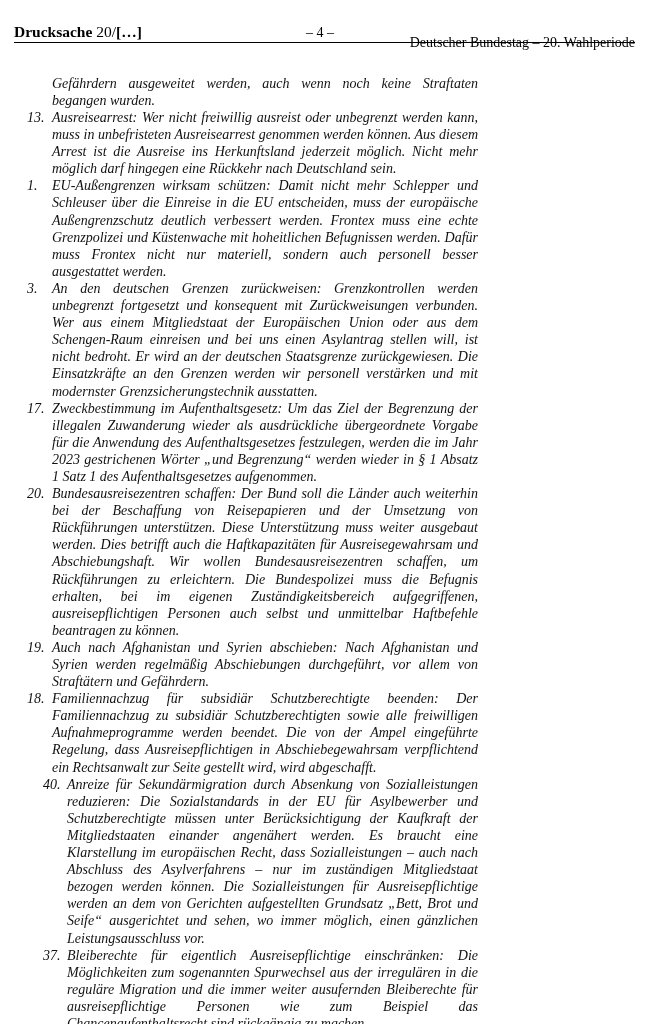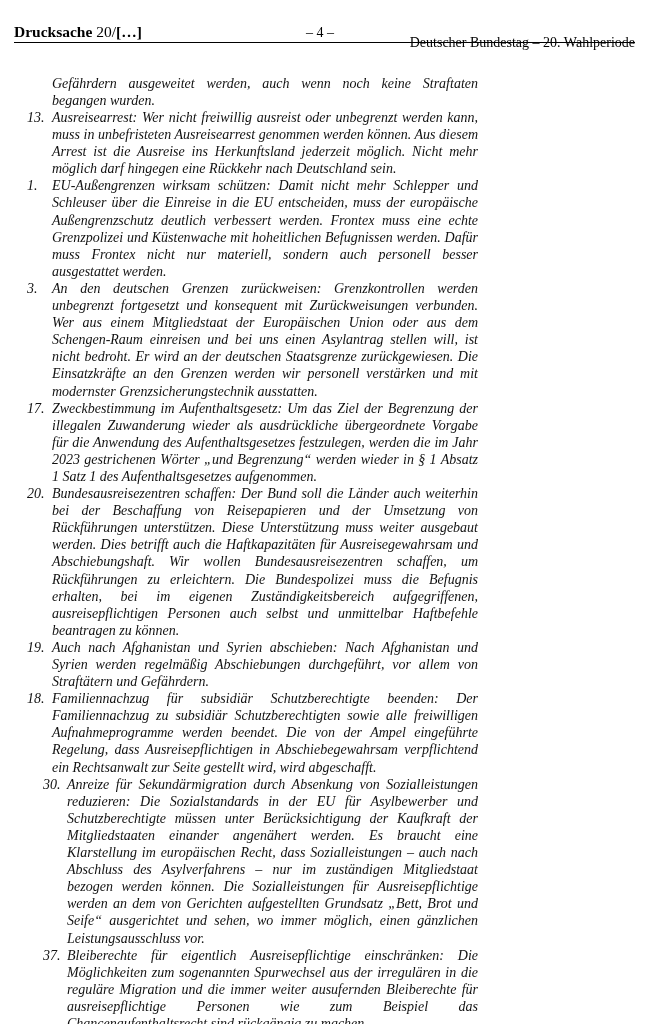--- a/index.html
+++ b/index.html
@@ -70,20 +70,20 @@
   </div>
   <div class="item a">
     <span class="num">19.</span>
     <span>Auch nach Afghanistan und Syrien abschieben: Nach Afghanistan und Syrien werden regelmäßig Abschiebungen durchgeführt, vor allem von Straftätern und Gefährdern.</span>
   </div>
   <div class="item a">
     <span class="num">18.</span>
     <span>Familiennachzug für subsidiär Schutzberechtigte beenden: Der Familiennachzug zu subsidiär Schutzberechtigten sowie alle freiwilligen Aufnahmeprogramme werden beendet. Die von der Ampel eingeführte Regelung, dass Ausreisepflichtigen in Abschiebegewahrsam verpflichtend ein Rechtsanwalt zur Seite gestellt wird, wird abgeschafft.</span>
   </div>
   <div class="item b">
-    <span class="num">30.</span>
+    <span class="num">40.</span>
     <span>Anreize für Sekundärmigration durch Absenkung von Sozialleistungen reduzieren: Die Sozialstandards in der EU für Asylbewerber und Schutzberechtigte müssen unter Berücksichtigung der Kaufkraft der Mitgliedstaaten einander angenähert werden. Es braucht eine Klarstellung im europäischen Recht, dass Sozialleistungen – auch nach Abschluss des Asylverfahrens – nur im zuständigen Mitgliedstaat bezogen werden können. Die Sozialleistungen für Ausreisepflichtige werden an dem von Gerichten aufgestellten Grundsatz „Bett, Brot und Seife“ ausgerichtet und sehen, wo immer möglich, einen gänzlichen Leistungsausschluss vor.</span>
   </div>
   <div class="item b">
     <span class="num">37.</span>
     <span>Bleiberechte für eigentlich Ausreisepflichtige einschränken: Die Möglichkeiten zum sogenannten Spurwechsel aus der irregulären in die reguläre Migration und die immer weiter ausufernden Bleiberechte für ausreisepflichtige Personen wie zum Beispiel das Chancenaufenthaltsrecht sind rückgängig zu machen.</span>
   </div>
 </div>
 
 </body></html>

